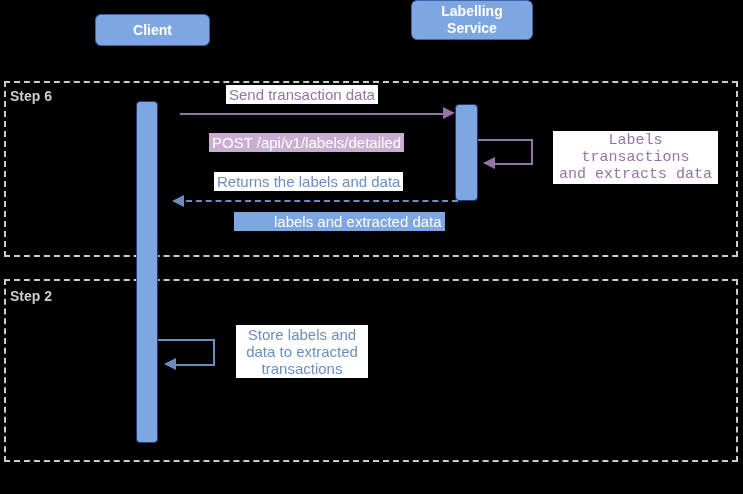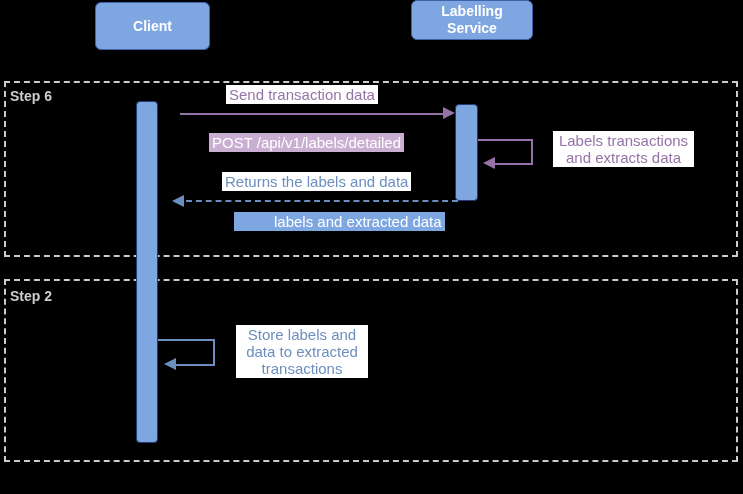--- a/index.html
+++ b/index.html
@@ -128,21 +128,21 @@
     background: #7EA6E0;
     color: #FFFFFF;
     padding-left: 40px;
   }
 </style>
 </head>
 <body>
 
 <div id="canvas">
 
-  <div class="actor-box" style="left:95px; top:2px; width:115px; height:48px;">
+  <div class="actor-box" style="left:95px; top:14px; width:115px; height:32px;">
     <span>Client</span>
   </div>
 
   <div class="actor-box" style="left:411px; top:0px; width:122px; height:40px;">
     <span id="svc-label" style="white-space:pre-line;">Labelling
 Service</span>
   </div>
 
   <div class="fragment" style="left:4px; top:81px; width:734px; height:176px;"></div>
   <div class="fragment-label" style="left:10px; top:88px;">Step 6</div>
@@ -156,28 +156,28 @@
 
   <div class="line-h solid-purple" style="left:180px; top:113px; width:266px;"></div>
   <div class="arrowhead ah-right-purple" style="left:443px; top:107px;"></div>
   <div class="msg-label lbl-purple-on-white" style="left:226px; top:85px;">Send transaction data</div>
   <div class="msg-label lbl-white-on-purple" style="left:209px; top:133px;">POST /api/v1/labels/detailed</div>
 
   <div class="line-h solid-purple" style="left:478px; top:139px; width:55px;"></div>
   <div class="line-v solid-purple" style="left:531px; top:139px; height:25px;"></div>
   <div class="line-h solid-purple" style="left:494px; top:163px; width:39px;"></div>
   <div class="arrowhead ah-left-purple" style="left:483px; top:157px;"></div>
-  <div class="msg-label multiline lbl-purple-on-white" style="left:553px; top:131px; width:141px;">
+  <div class="msg-label multiline lbl-purple-on-white" style="left:553px; top:131px; width:165px;font-family:Liberation Mono, monospace;">
     <span>Labels transactions</span><br>
     <span>and extracts data</span>
   </div>
 
   <div class="line-h dashed-blue" style="left:186px; top:200px; width:272px;"></div>
   <div class="arrowhead ah-left-blue" style="left:172px; top:195px;"></div>
-  <div class="msg-label lbl-blue-on-white" style="left:222px; top:172px;">Returns the labels and data</div>
+  <div class="msg-label lbl-blue-on-white" style="left:214px; top:172px;">Returns the labels and data</div>
   <div class="msg-label lbl-white-on-blue" style="left:234px; top:212px;">labels and extracted data</div>
 
   <div class="line-h solid-blue" style="left:158px; top:339px; width:57px;"></div>
   <div class="line-v solid-blue" style="left:213px; top:339px; height:27px;"></div>
   <div class="line-h solid-blue" style="left:176px; top:364px; width:39px;"></div>
   <div class="arrowhead ah-left-blue-open" style="left:164px; top:358px;"></div>
   <div class="msg-label multiline lbl-blue-on-white" style="left:236px; top:325px; width:132px;">
     <span>Store labels and</span><br>
     <span>data to extracted</span><br>
     <span>transactions</span>

